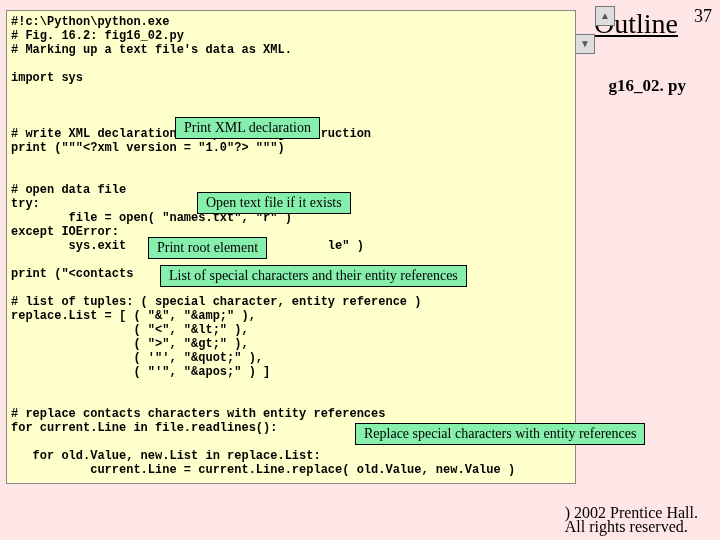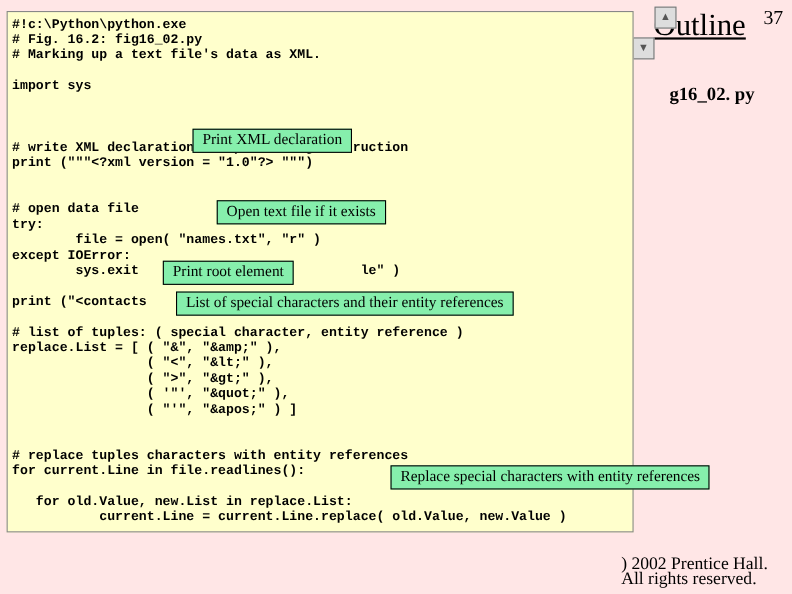--- a/index.html
+++ b/index.html
@@ -111,28 +111,28 @@
 <span class="kw">print ("&lt;contacts</span>
 <span></span>
 <span class="kw"># list of tuples: ( special character, entity reference )</span>
 <span class="kw">replace.List = [ ( "&amp;", "&amp;amp;" ),</span>
 <span class="kw">                 ( "&lt;", "&amp;lt;" ),</span>
 <span class="kw">                 ( "&gt;", "&amp;gt;" ),</span>
 <span class="kw">                 ( '"', "&amp;quot;" ),</span>
 <span class="kw">                 ( "'", "&amp;apos;" ) ]</span>
 <span></span>
 <span></span>
-<span class="kw"># replace tuples characters with entity references</span>
+<span class="kw"># replace contacts characters with entity references</span>
 <span class="kw">for current.Line in file.readlines():</span>
 <span></span>
 <span class="kw">   for old.Value, new.List in replace.List:</span>
 <span class="kw">           current.Line = current.Line.replace( old.Value, new.Value )</span></div>
 
 <div class="callout" style="top:117px; left:175px;">Print XML declaration</div>
-<div class="callout" style="top:182px; left:197px;">Open text file if it exists</div>
+<div class="callout" style="top:192px; left:197px;">Open text file if it exists</div>
 <div class="callout" style="top:237px; left:148px;">Print root element</div>
 <div class="callout" style="top:265px; left:160px;">List of special characters and their entity references</div>
 <div class="callout" style="top:423px; left:344px;margin-left:11px;">Replace special characters with entity references</div>
 
 <div class="footer">
   <div>) 2002 Prentice Hall.</div>
   <div>All rights reserved.</div>
 </div>
 
 </body></html>

